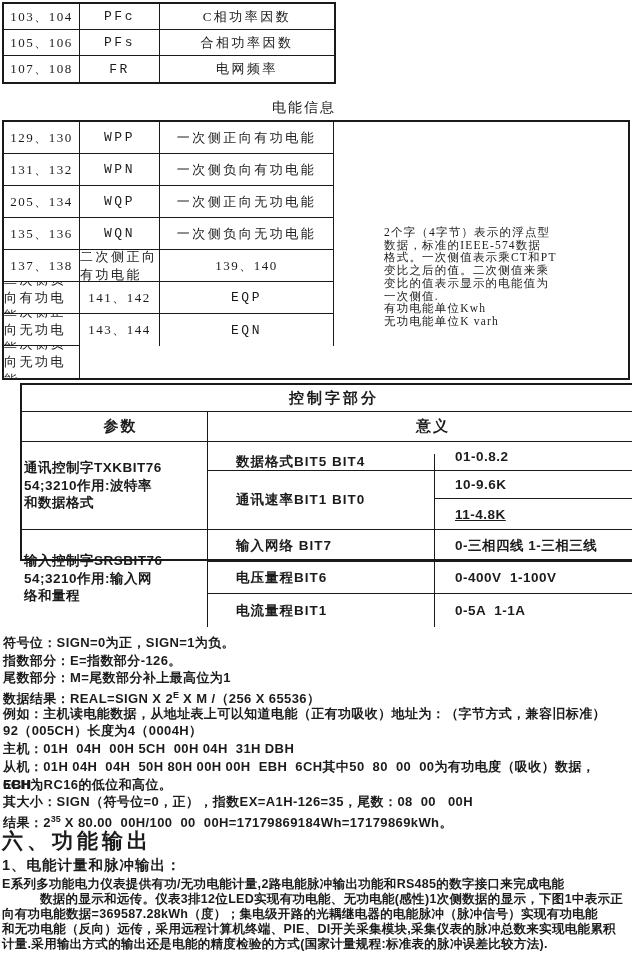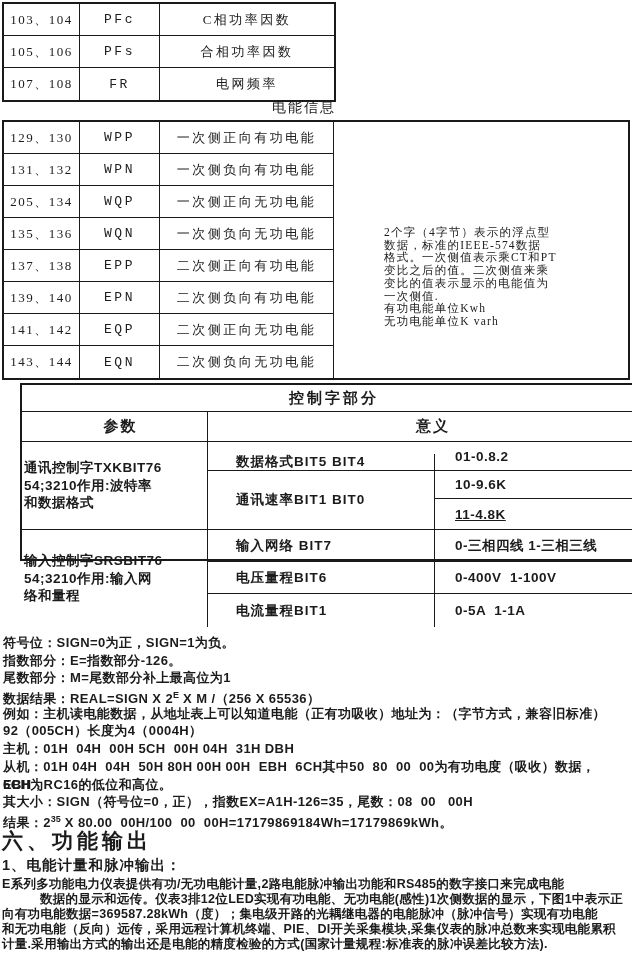--- a/index.html
+++ b/index.html
@@ -7,21 +7,21 @@
   body { position:relative; font-family:"Liberation Serif","DejaVu Serif",serif; color:#1b1b1b; }
 
   .tbl { position:absolute; display:grid; border:2px solid #1a1a1a; background:#fff; }
   .cell { border-right:1px solid #1a1a1a; border-bottom:1px solid #1a1a1a;
           display:flex; align-items:center; justify-content:center; overflow:hidden; }
   .cell.nr { border-right:none; }
   .cell.nb { border-bottom:none; }
   .cell.left { justify-content:flex-start; text-align:left; }
 
   
-  #top-table { left:2px; top:2px; width:334px; height:100px;
+  #top-table { left:2px; top:2px; width:334px; height:82px;
                grid-template-columns:76px 80px 174px; grid-template-rows:repeat(3,1fr);
                font-size:13px; }
   .addr { letter-spacing:1.5px; }
   .code { letter-spacing:2.5px;font-family:Liberation Mono, monospace; }
   .desc { letter-spacing:2.5px; }
 
   
   #energy-label { position:absolute; left:2px; top:99px; width:334px; text-align:right;
                   font-size:14px; letter-spacing:2px; }
 
@@ -96,24 +96,22 @@
   <div class="cell addr">131、132</div>
   <div class="cell code">WPN</div>
   <div class="cell desc">一次侧负向有功电能</div>
   <div class="cell addr">205、134</div>
   <div class="cell code">WQP</div>
   <div class="cell desc">一次侧正向无功电能</div>
   <div class="cell addr">135、136</div>
   <div class="cell code">WQN</div>
   <div class="cell desc">一次侧负向无功电能</div>
   <div class="cell addr">137、138</div>
-  <div class="cell code">EPP</div>
   <div class="cell desc">二次侧正向有功电能</div>
   <div class="cell addr">139、140</div>
-  <div class="cell code">EPN</div>
   <div class="cell desc">二次侧负向有功电能</div>
   <div class="cell addr">141、142</div>
   <div class="cell code">EQP</div>
   <div class="cell desc">二次侧正向无功电能</div>
   <div class="cell addr nb">143、144</div>
   <div class="cell code nb">EQN</div>
   <div class="cell desc nb">二次侧负向无功电能</div>
 </div>
 
 <div id="control-table" class="tbl">

